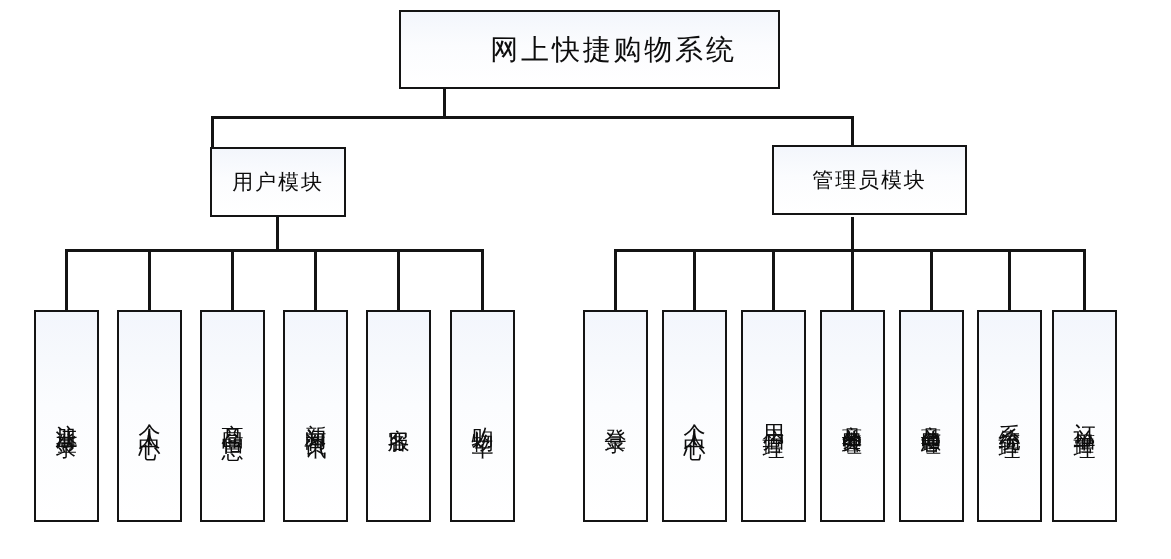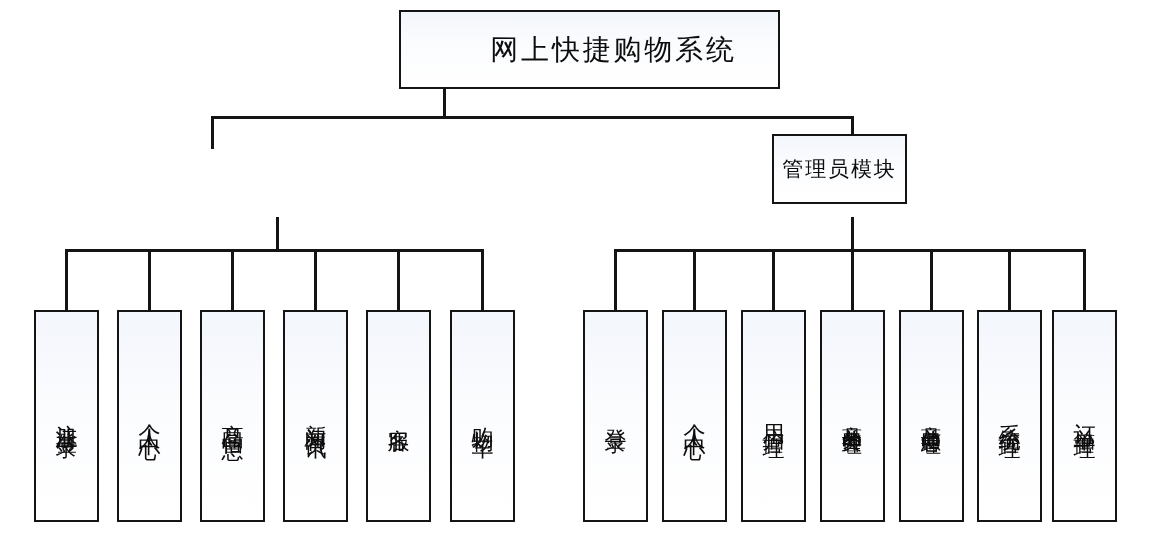--- a/index.html
+++ b/index.html
@@ -60,22 +60,22 @@
     font-size: 21px;
     letter-spacing: 0.09em;
   }
   .node-user-module {
     left: 210px;
     top: 147px;
     width: 136px;
   }
   .node-admin-module {
     left: 772px;
-    top: 134px;
-    width: 135px;
+    top: 145px;
+    width: 195px;
   }
 
   
   .node-leaf {
     top: 310px;
     width: 65px;
     height: 212px;
   }
   .node-leaf .node-label {
     writing-mode: vertical-rl;
@@ -105,20 +105,23 @@
 
   <div class="node node-root">
     <span class="node-label">网上快捷购物系统</span>
   </div>
 
   <div class="conn conn-v" style="left:443px; top:89px; width:3px; height:29px;"></div>
   <div class="conn conn-h" style="left:211px; top:116px; width:643px; height:3px;"></div>
   <div class="conn conn-v" style="left:211px; top:116px; width:3px; height:33px;"></div>
   <div class="conn conn-v" style="left:851px; top:116px; width:3px; height:33px;"></div>
 
+  <div class="node node-l2 node-user-module">
+    <span class="node-label">用户模块</span>
+  </div>
   <div class="node node-l2 node-admin-module">
     <span class="node-label">管理员模块</span>
   </div>
 
   <div class="conn conn-v" style="left:276px; top:217px; width:3px; height:34px;"></div>
   <div class="conn conn-h" style="left:65px; top:249px; width:419px; height:3px;"></div>
 
   <div class="conn conn-v" style="left:65px;  top:249px; width:3px; height:62px;"></div>
   <div class="conn conn-v" style="left:148px; top:249px; width:3px; height:62px;"></div>
   <div class="conn conn-v" style="left:231px; top:249px; width:3px; height:62px;"></div>

